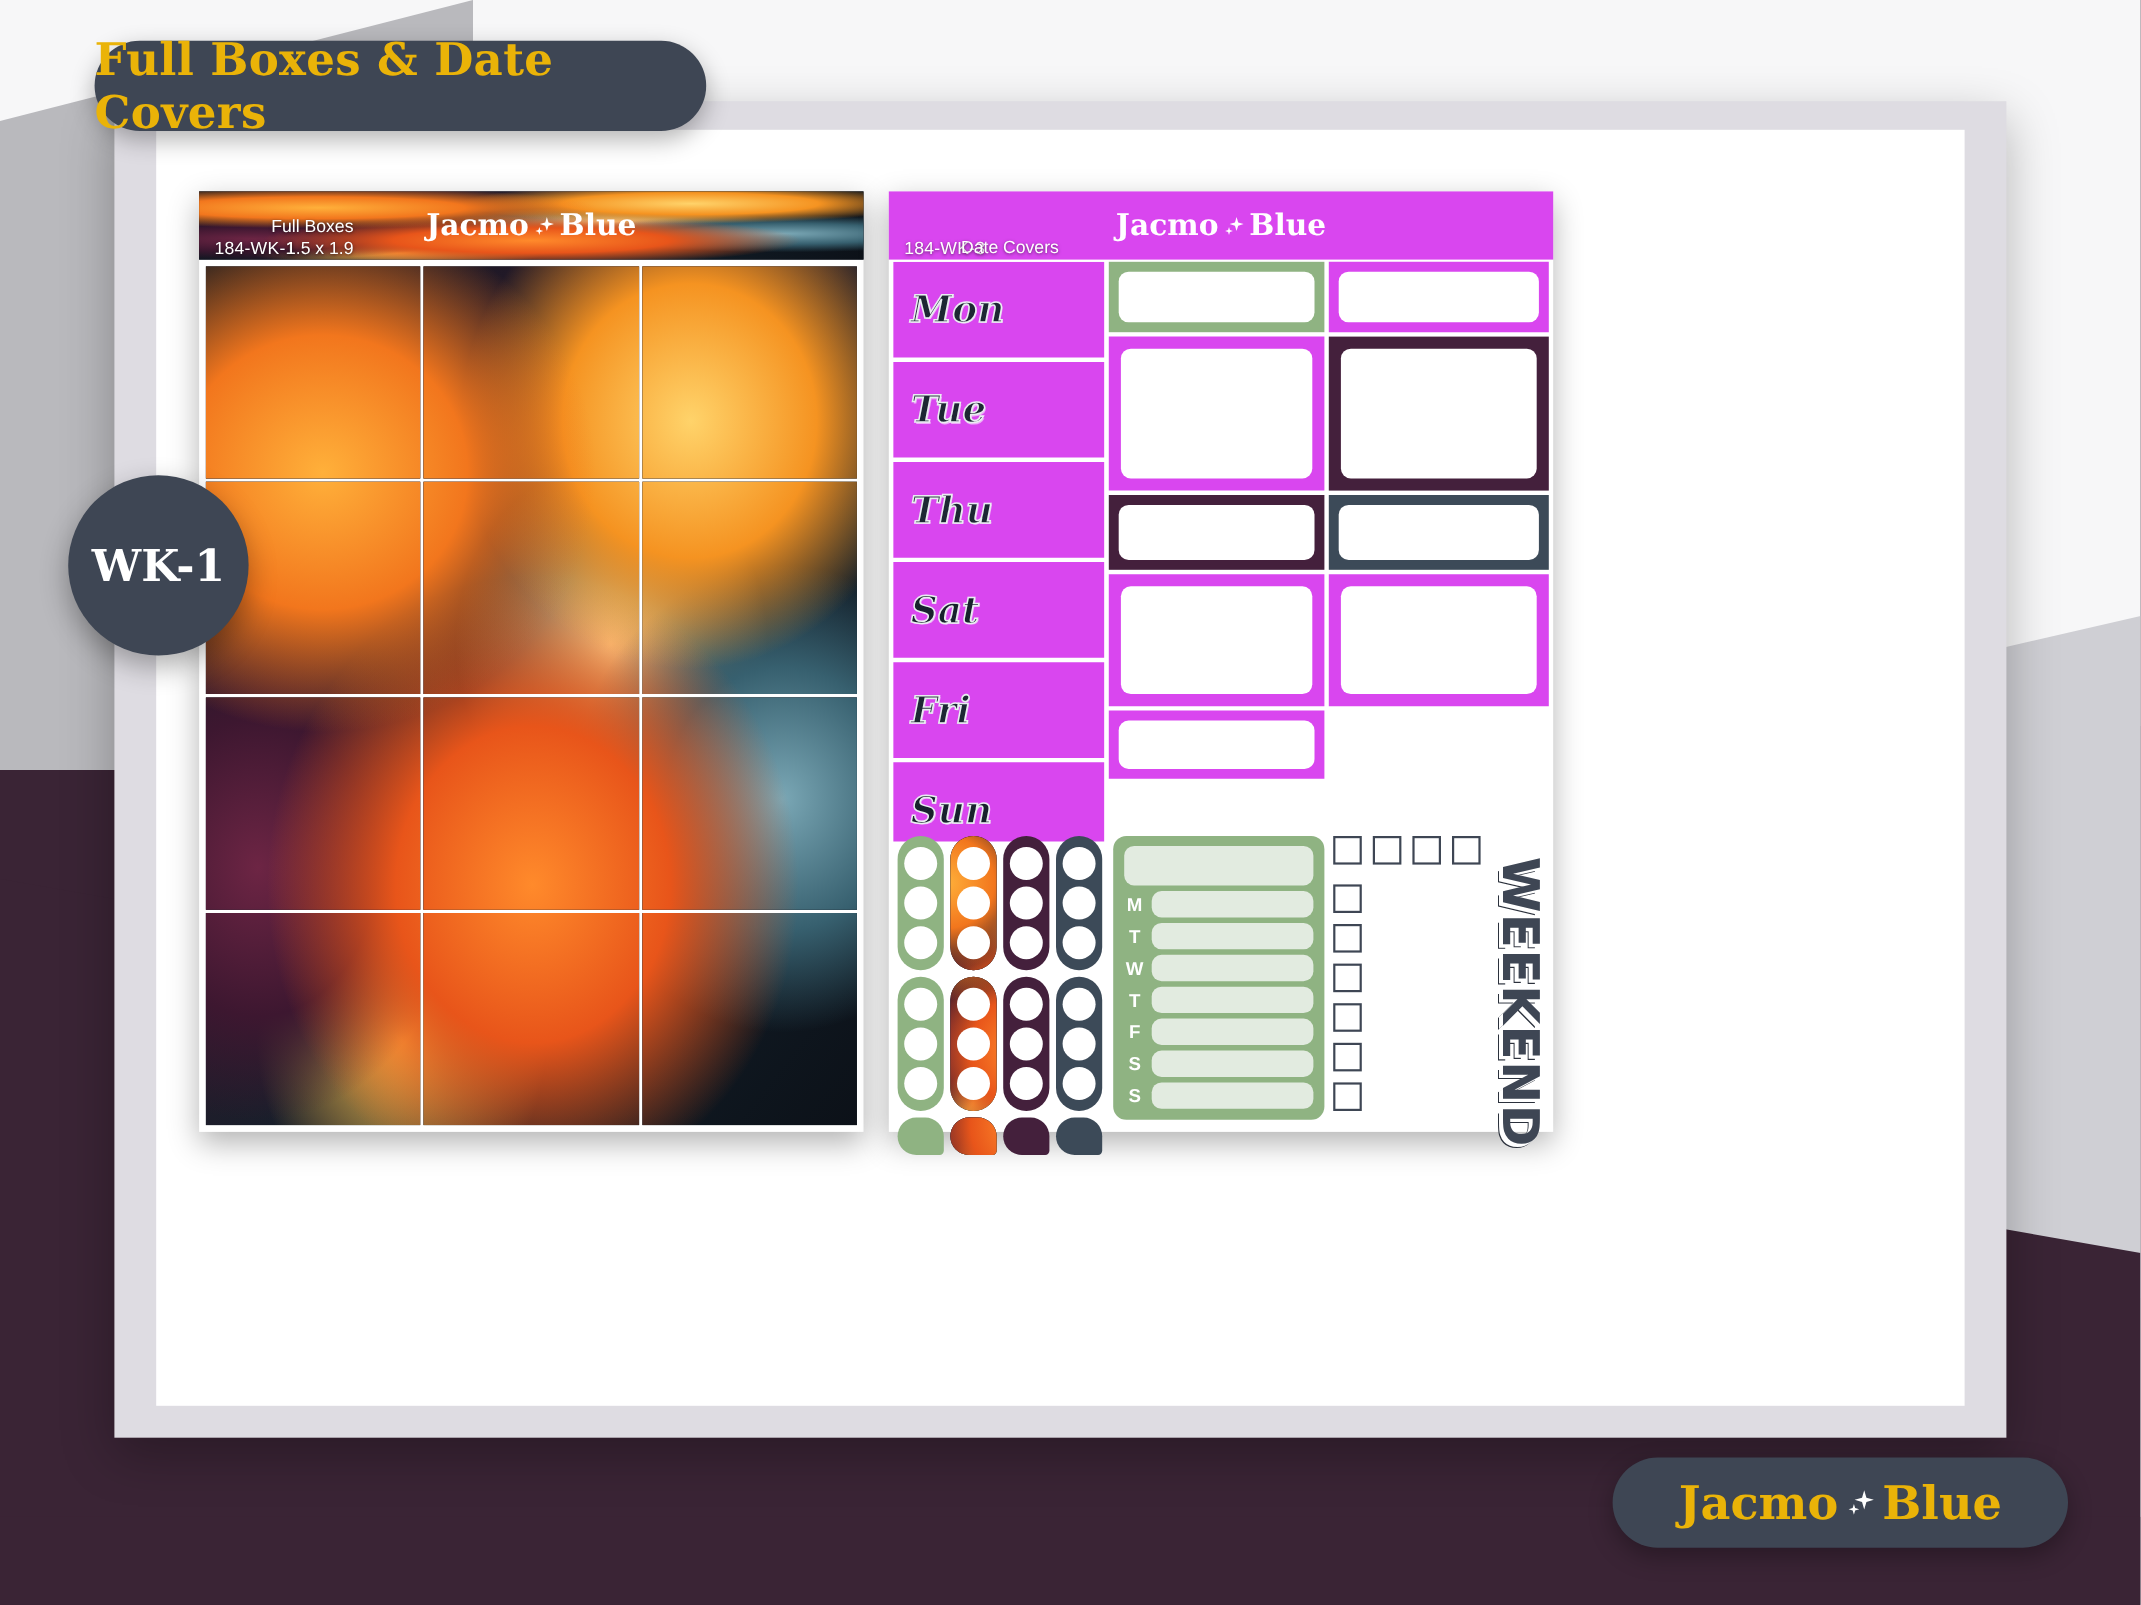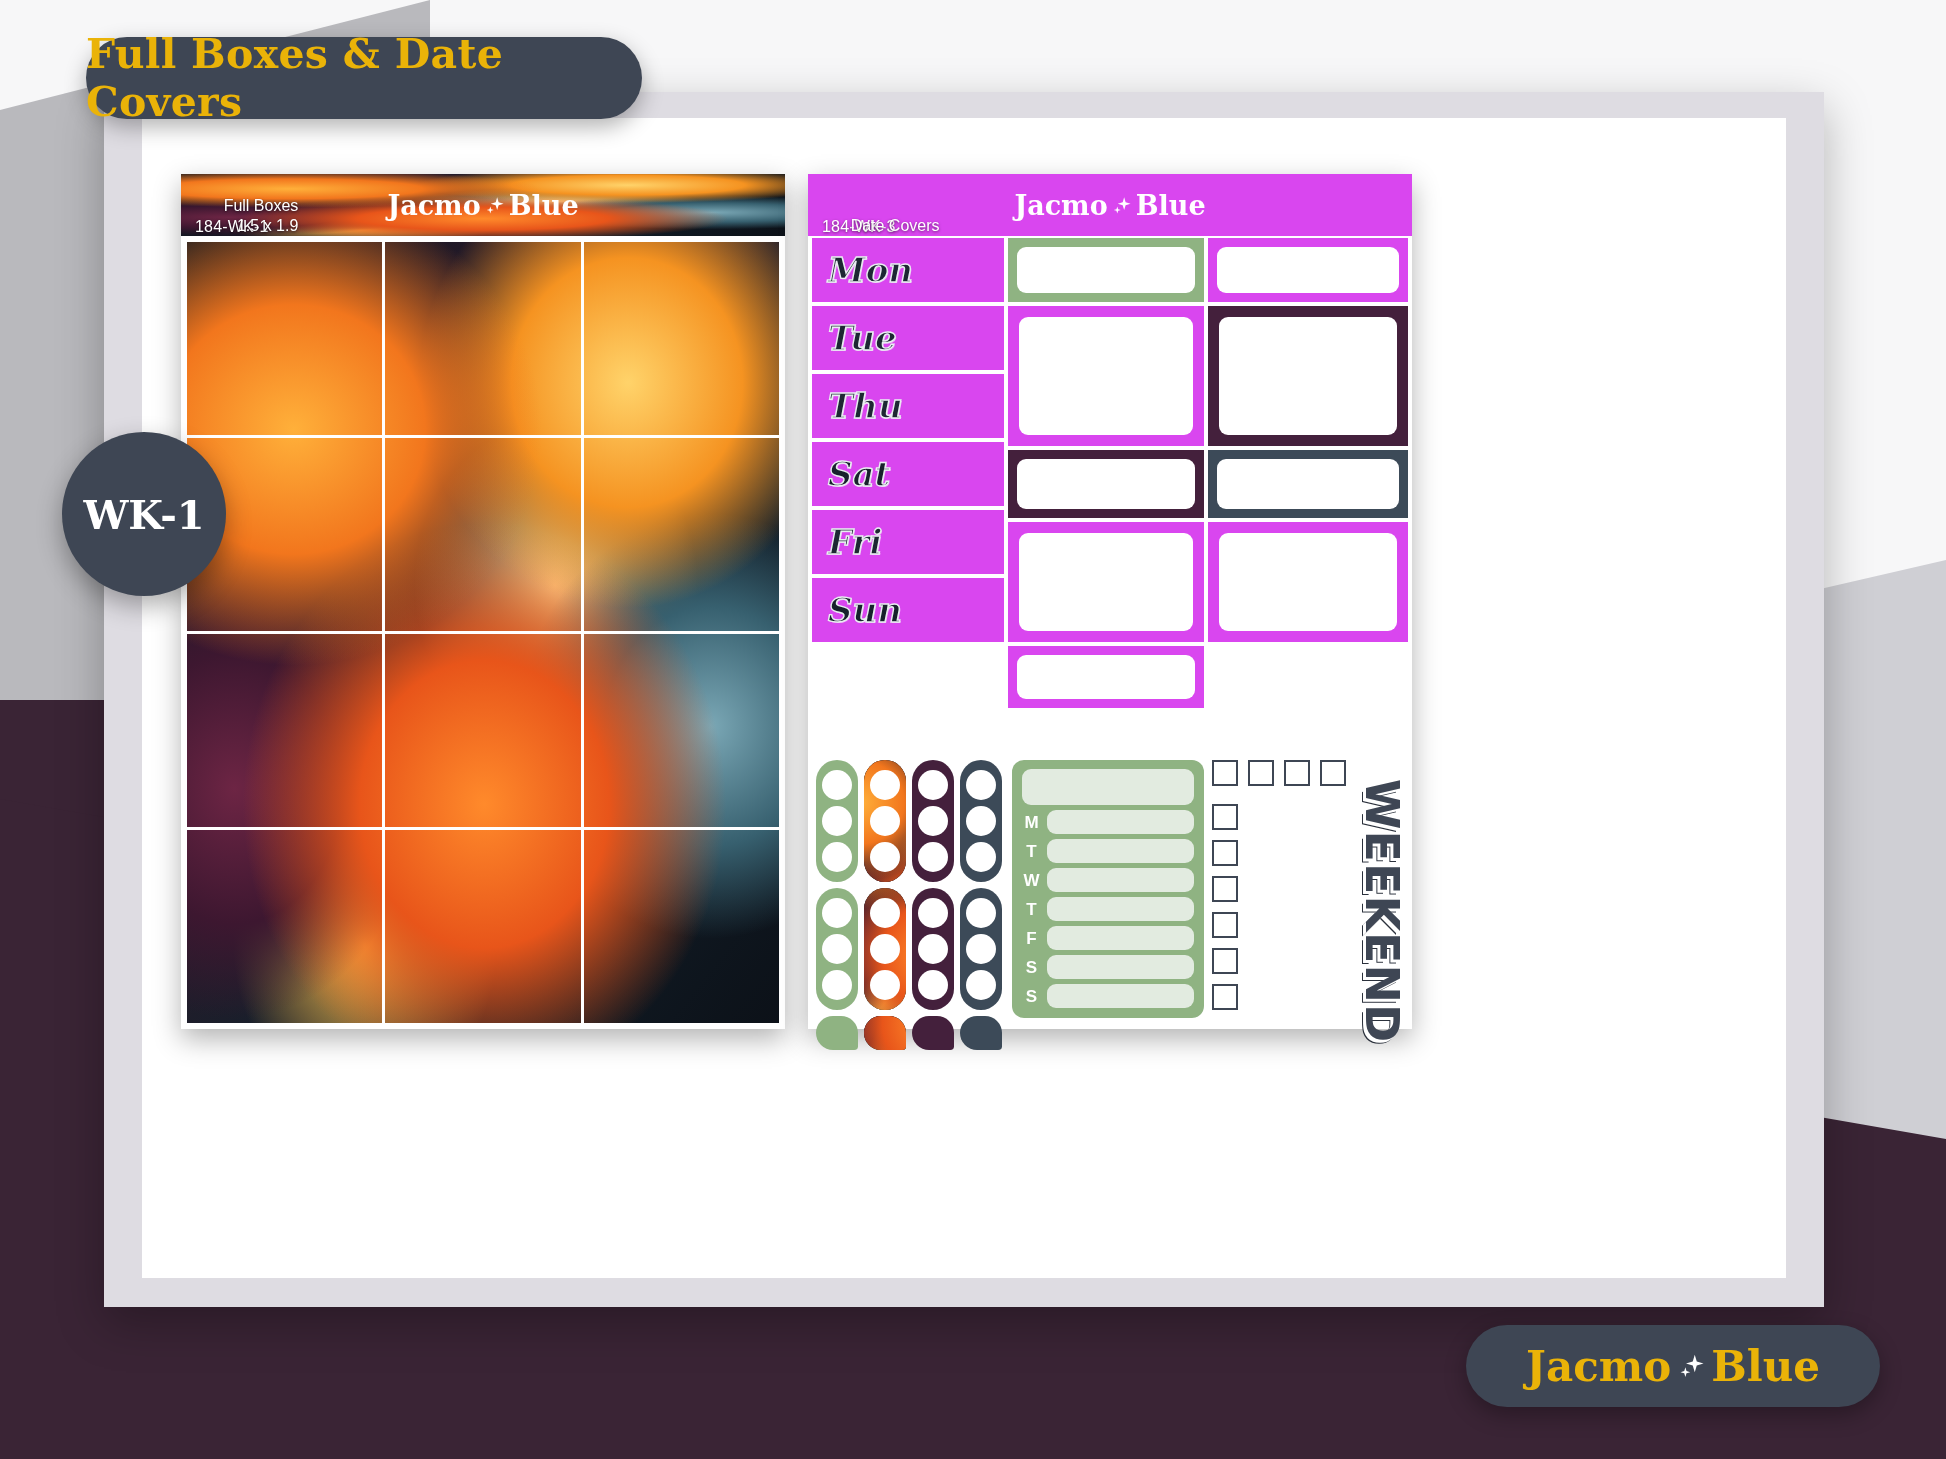--- a/index.html
+++ b/index.html
@@ -87,21 +87,21 @@
 
   .sheet-header {
     position: relative; width: 100%; height: 62px; overflow: hidden;
     display: flex; align-items: center;
   }
   .sheet-header .hdr-text {
     position: relative; z-index: 2; color: #ffffff;
     text-shadow: 0 1px 3px rgba(0,0,0,0.55);
   }
   .hdr-left  { position: absolute; left: 14px; top: 50%; transform: translateY(-50%); font-size: 16px; letter-spacing: .2px; }
-  .hdr-right { position: absolute; right: 31px; top: 50%; transform: translateY(-50%); font-size: 16px; text-align: right; line-height: 1.22; }
+  .hdr-right { position: absolute; right: 8px; top: 50%; transform: translateY(-50%); font-size: 16px; text-align: right; line-height: 1.22; }
   .hdr-logo  {
     position: absolute; left: 50%; top: 50%; transform: translate(-50%,-50%);
     font-family: "DejaVu Serif", serif; font-weight: bold; font-size: 27px;
     color: #fff; white-space: nowrap; display: flex; align-items: center; gap: 3px;
   }
   .spark { display: inline-block; width: 22px; height: 22px; position: relative; }
   .spark svg { display: block; }
 
   
   #fullbox-grid {
@@ -114,21 +114,21 @@
     overflow: hidden;
   }
   #fullbox-grid .cell { position: relative; overflow: hidden; }
   #fullbox-grid .cell .art { position: absolute; width: 592px; height: 781px; }
 
   
   #wk3-body { position: absolute; left: 4px; top: 64px; width: 596px; height: 787px; }
 
   .day-col { position: absolute; left: 0; top: 0; width: 192px; height: 516px; }
   .day-strip {
-    position: relative; width: 100%; height: 64px; margin-bottom: 4px; overflow: hidden;
+    position: relative; width: 100%; height: 87px; margin-bottom: 4px; overflow: hidden;
     display: flex; align-items: center;
   }
   .day-strip .art { position: absolute; left: 0; width: 192px; height: 516px; }
   .day-label {
     position: relative; z-index: 2; margin-left: 16px;
     font-family: "DejaVu Serif", serif; font-style: italic; font-weight: bold;
     font-size: 34px; color: #1d2733;
     -webkit-text-stroke: 1.4px #e9eef1;
     text-shadow: 1px 1px 0 rgba(255,255,255,.55);
   }

